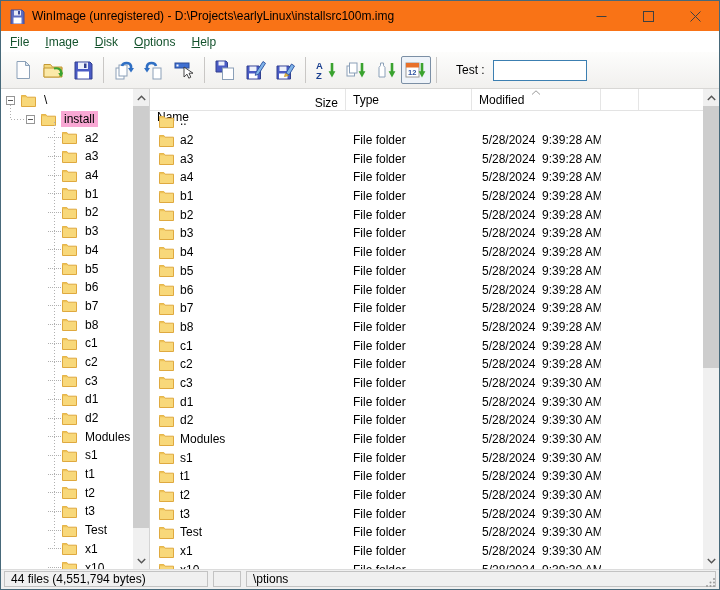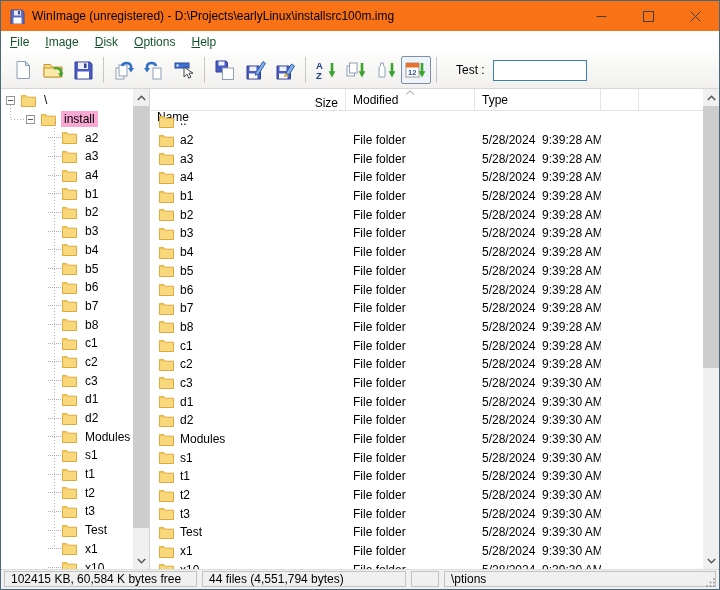--- a/index.html
+++ b/index.html
@@ -546,28 +546,28 @@
     </div>
 
     <div class="list-panel">
       <div class="list-header" id="list-header">
           <div class="hcell name" style="width: 130px; margin-top: 28px;">
             <span>Name</span>
           </div>
           <div class="hcell size" style="width: 66px;">
             <span>Size</span>
           </div>
+          <div class="hcell type" style="width: 126px;">
+            <span>Type</span>
+          </div>
           <div class="hcell modified" style="width: 129px;">
             <span>Modified</span>
             <span class="sortmark"><svg width="9" height="5" viewBox="0 0 9 5">
                 <polyline points="0.5,4.5 4.5,0.8 8.5,4.5" fill="none" stroke="#9a9a9a" stroke-width="1"></polyline>
               </svg></span>
-          </div>
-          <div class="hcell type" style="width: 126px;">
-            <span>Type</span>
           </div>
           <div class="hcell" style="width: 38px;"></div>
           <div class="hcell filler"></div>
         </div>
       <div class="list-rows" id="list-rows">
           <div class="lrow">
             <div class="lcell name"><span style="display: flex;"><svg width="15" height="13" viewBox="0 0 15 13">
                   <path d="M0.5 1.5h4.3l1.3 1.7h8.4v9.3H0.5z" fill="#f8d87a" stroke="#dfa93f" stroke-width="1"></path>
                   <path d="M0.5 1.5h4.3l1.3 1.7H0.5z" fill="#edc258"></path>
                 </svg></span><span>..</span></div>
@@ -802,21 +802,20 @@
         <div class="arrow down">
             <svg width="9" height="6" viewBox="0 0 9 6">
               <polyline points="0.8,1 4.5,4.8 8.2,1" fill="none" stroke="#555" stroke-width="1.4"></polyline>
             </svg>
           </div>
       </div>
     </div>
   </div>
 
   <div class="statusbar">
-    <div class="scell c1">102415 KB, 60,584 K bytes free</div>
     <div class="scell c2">44 files (4,551,794 bytes)</div>
     <div class="scell c3"></div>
     <div class="scell c4">\ptions</div>
     <div class="grip"><svg width="10" height="10" viewBox="0 0 10 10">
           <circle cx="8" cy="2" r="1" fill="#9a9a9a"></circle>
           <circle cx="8" cy="5.5" r="1" fill="#9a9a9a"></circle>
           <circle cx="8" cy="9" r="1" fill="#9a9a9a"></circle>
           <circle cx="4.5" cy="5.5" r="1" fill="#9a9a9a"></circle>
           <circle cx="4.5" cy="9" r="1" fill="#9a9a9a"></circle>
           <circle cx="1" cy="9" r="1" fill="#9a9a9a"></circle>

